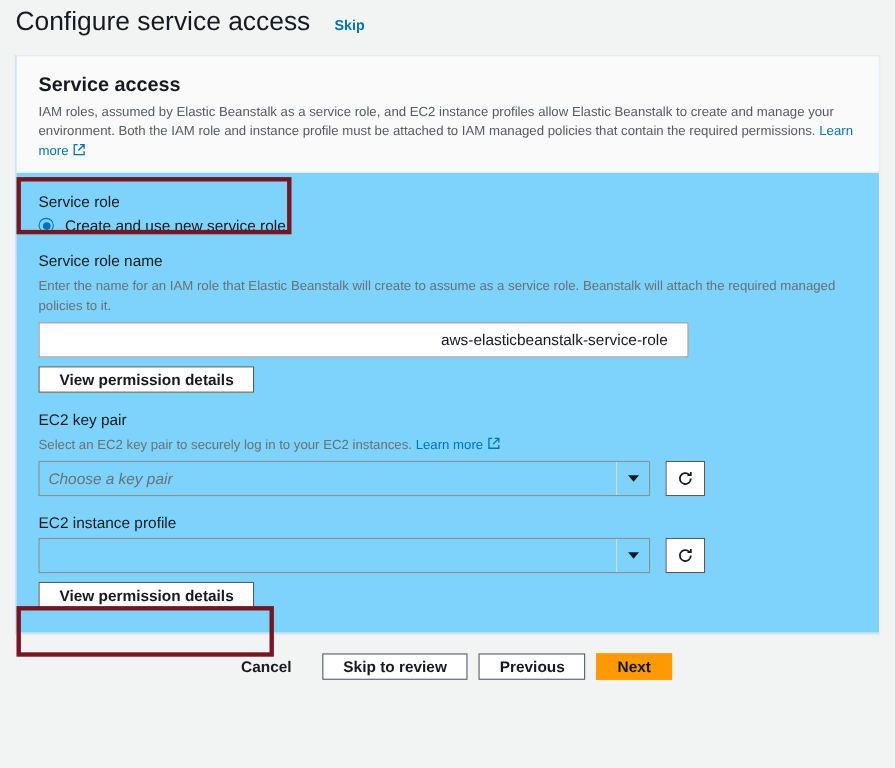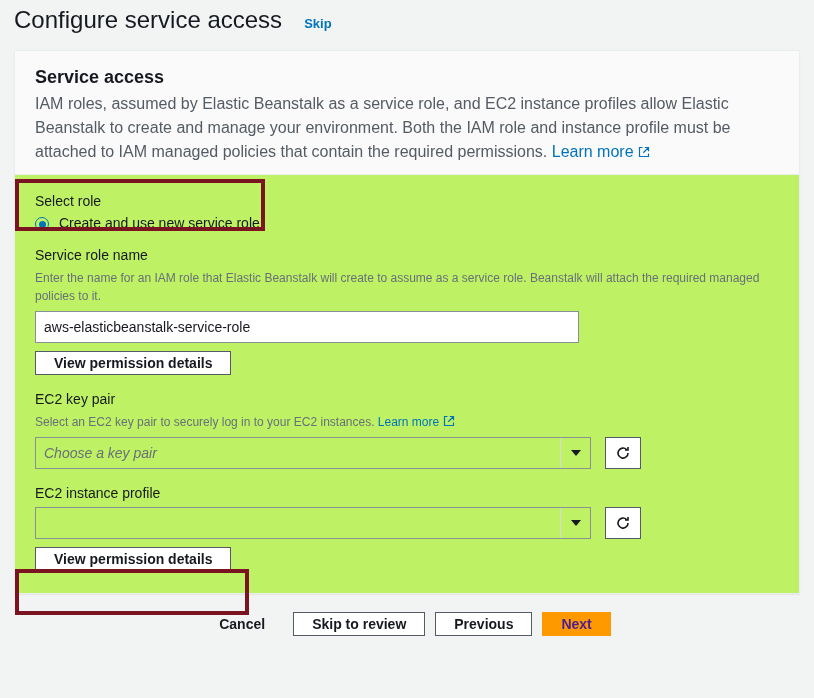--- a/index.html
+++ b/index.html
@@ -1,39 +1,39 @@
 <!DOCTYPE html>
 <html><head>
 <meta charset="utf-8">
 <style>
   * { box-sizing: border-box; margin: 0; padding: 0; }
   body { font-family: "Amazon Ember", "Helvetica Neue", Arial, sans-serif; background: #f2f3f3; width: 814px; height: 698px; overflow: hidden; }
   .page { padding: 6px 14px 14px 14px; }
   h1.page-title { font-size: 24px; font-weight: 400; color: #16191f; display: flex; align-items: baseline; gap: 22px; margin-bottom: 16px; }
   .info-link { font-size: 13px; color: #0073bb; font-weight: 700; cursor: pointer; }
-  .panel { background: #bef264; border: 1px solid #eaeded; box-shadow: 0 1px 1px rgba(0,0,0,0.05); }
+  .panel { background: #7dd3fc; border: 1px solid #eaeded; box-shadow: 0 1px 1px rgba(0,0,0,0.05); }
   .panel-header { padding: 16px 20px 10px 20px; background: #fafafa; border-bottom: 1px solid #eaeded; }
   .panel-header h2 { font-size: 18px; font-weight: 700; color: #16191f; margin-bottom: 4px; }
-  .panel-desc { font-size: 16px; color: #545b64; line-height: 1.5; }
+  .panel-desc { font-size: 12px; color: #545b64; line-height: 1.5; }
   .link { color: #0073bb; cursor: pointer; }
   .ext-icon { display: inline-block; width: 12px; height: 12px; vertical-align: -1px; }
   .panel-body { padding: 18px 20px 22px 20px; position: relative; }
   .field-label { font-size: 14px; color: #16191f; margin-bottom: 6px; }
-  .radio-row { display: flex; align-items: flex-end; gap: 10px; font-size: 14px; color: #16191f; margin-bottom: 6px; cursor: pointer; }
+  .radio-row { display: flex; align-items: center; gap: 10px; font-size: 14px; color: #16191f; margin-bottom: 6px; cursor: pointer; }
   .radio-circle { width: 14px; height: 14px; border: 1.5px solid #545b64; border-radius: 50%; display: inline-flex; align-items: center; justify-content: center; flex-shrink: 0; }
   .radio-circle.selected { border-color: #0073bb; }
   .radio-dot { width: 7px; height: 7px; background: #0073bb; border-radius: 50%; }
   .highlight-box { position: absolute; border: 4px solid #7a1420; pointer-events: none; }
   .hl1 { top: 4px; left: 0px; width: 250px; height: 52px; }
   .hl2 { top: 394px; left: 0px; width: 234px; height: 46px; }
   .section { margin-top: 16px; }
   .help-text { font-size: 12px; color: #687078; line-height: 1.5; margin-bottom: 6px; }
-  input.text-input { width: 544px; height: 32px; border: 1px solid #879196; padding: 0 8px; font-size: 14px; color: #16191f; }
+  input.text-input { width: 591px; height: 32px; border: 1px solid #879196; padding: 0 18px; font-size: 14px; color: #16191f; text-align: right; }
   .btn { display: inline-flex; align-items: center; justify-content: center; height: 24px; padding: 0 18px; border: 1px solid #545b64; background: #fff; color: #16191f; font-size: 14px; font-weight: 700; cursor: pointer; }
-  .btn.primary { background: #ff9900; border-color: #ff9900; color: #4c1d95; }
+  .btn.primary { background: #ff9900; border-color: #ff9900; color: #0f172a; }
   .btn.ghost { border: none; background: transparent; font-weight: 700; }
   .btn.small { margin-top: 8px; }
   .select-row { display: flex; gap: 14px; align-items: center; }
   .select-box { position: relative; width: 556px; height: 32px; border: 1px solid #879196; display: flex; align-items: center; padding: 11px 8px; cursor: pointer; }
   .select-placeholder { color: #687078; font-style: italic; font-size: 14px; }
   .select-caret { position: absolute; right: 0; top: 0; width: 30px; height: 30px; border-left: 1px solid #d5dbdb; display: flex; align-items: center; justify-content: center; }
   .caret-svg { width: 10px; height: 10px; }
   .refresh-btn { width: 36px; height: 32px; border: 1px solid #545b64; display: flex; align-items: center; justify-content: center; cursor: pointer; background: #fff; }
   .footer-actions { display: flex; justify-content: center; gap: 10px; margin-top: 18px; padding-right: 2px; }
 </style>
@@ -57,21 +57,21 @@
               <path fill="none" stroke="#0073bb" stroke-width="1.6" d="M6 2H2v12h12v-4M9 2h5v5M14 2L7 9"></path>
             </svg>
         </span>
       </div>
     </div>
 
     <div class="panel-body">
       <div class="highlight-box hl1"></div>
       <div class="highlight-box hl2"></div>
 
-      <div class="field-label">Select role</div>
+      <div class="field-label">Service role</div>
       <div class="radio-row">
         <span class="radio-circle selected">
             <span class="radio-dot"></span>
           </span>
         <span>Create and use new service role</span>
       </div>
 
       <div class="section">
         <div class="field-label">Service role name</div>
         <div class="help-text">Enter the name for an IAM role that Elastic Beanstalk will create to assume as a service role. Beanstalk will attach the required managed policies to it.</div>

